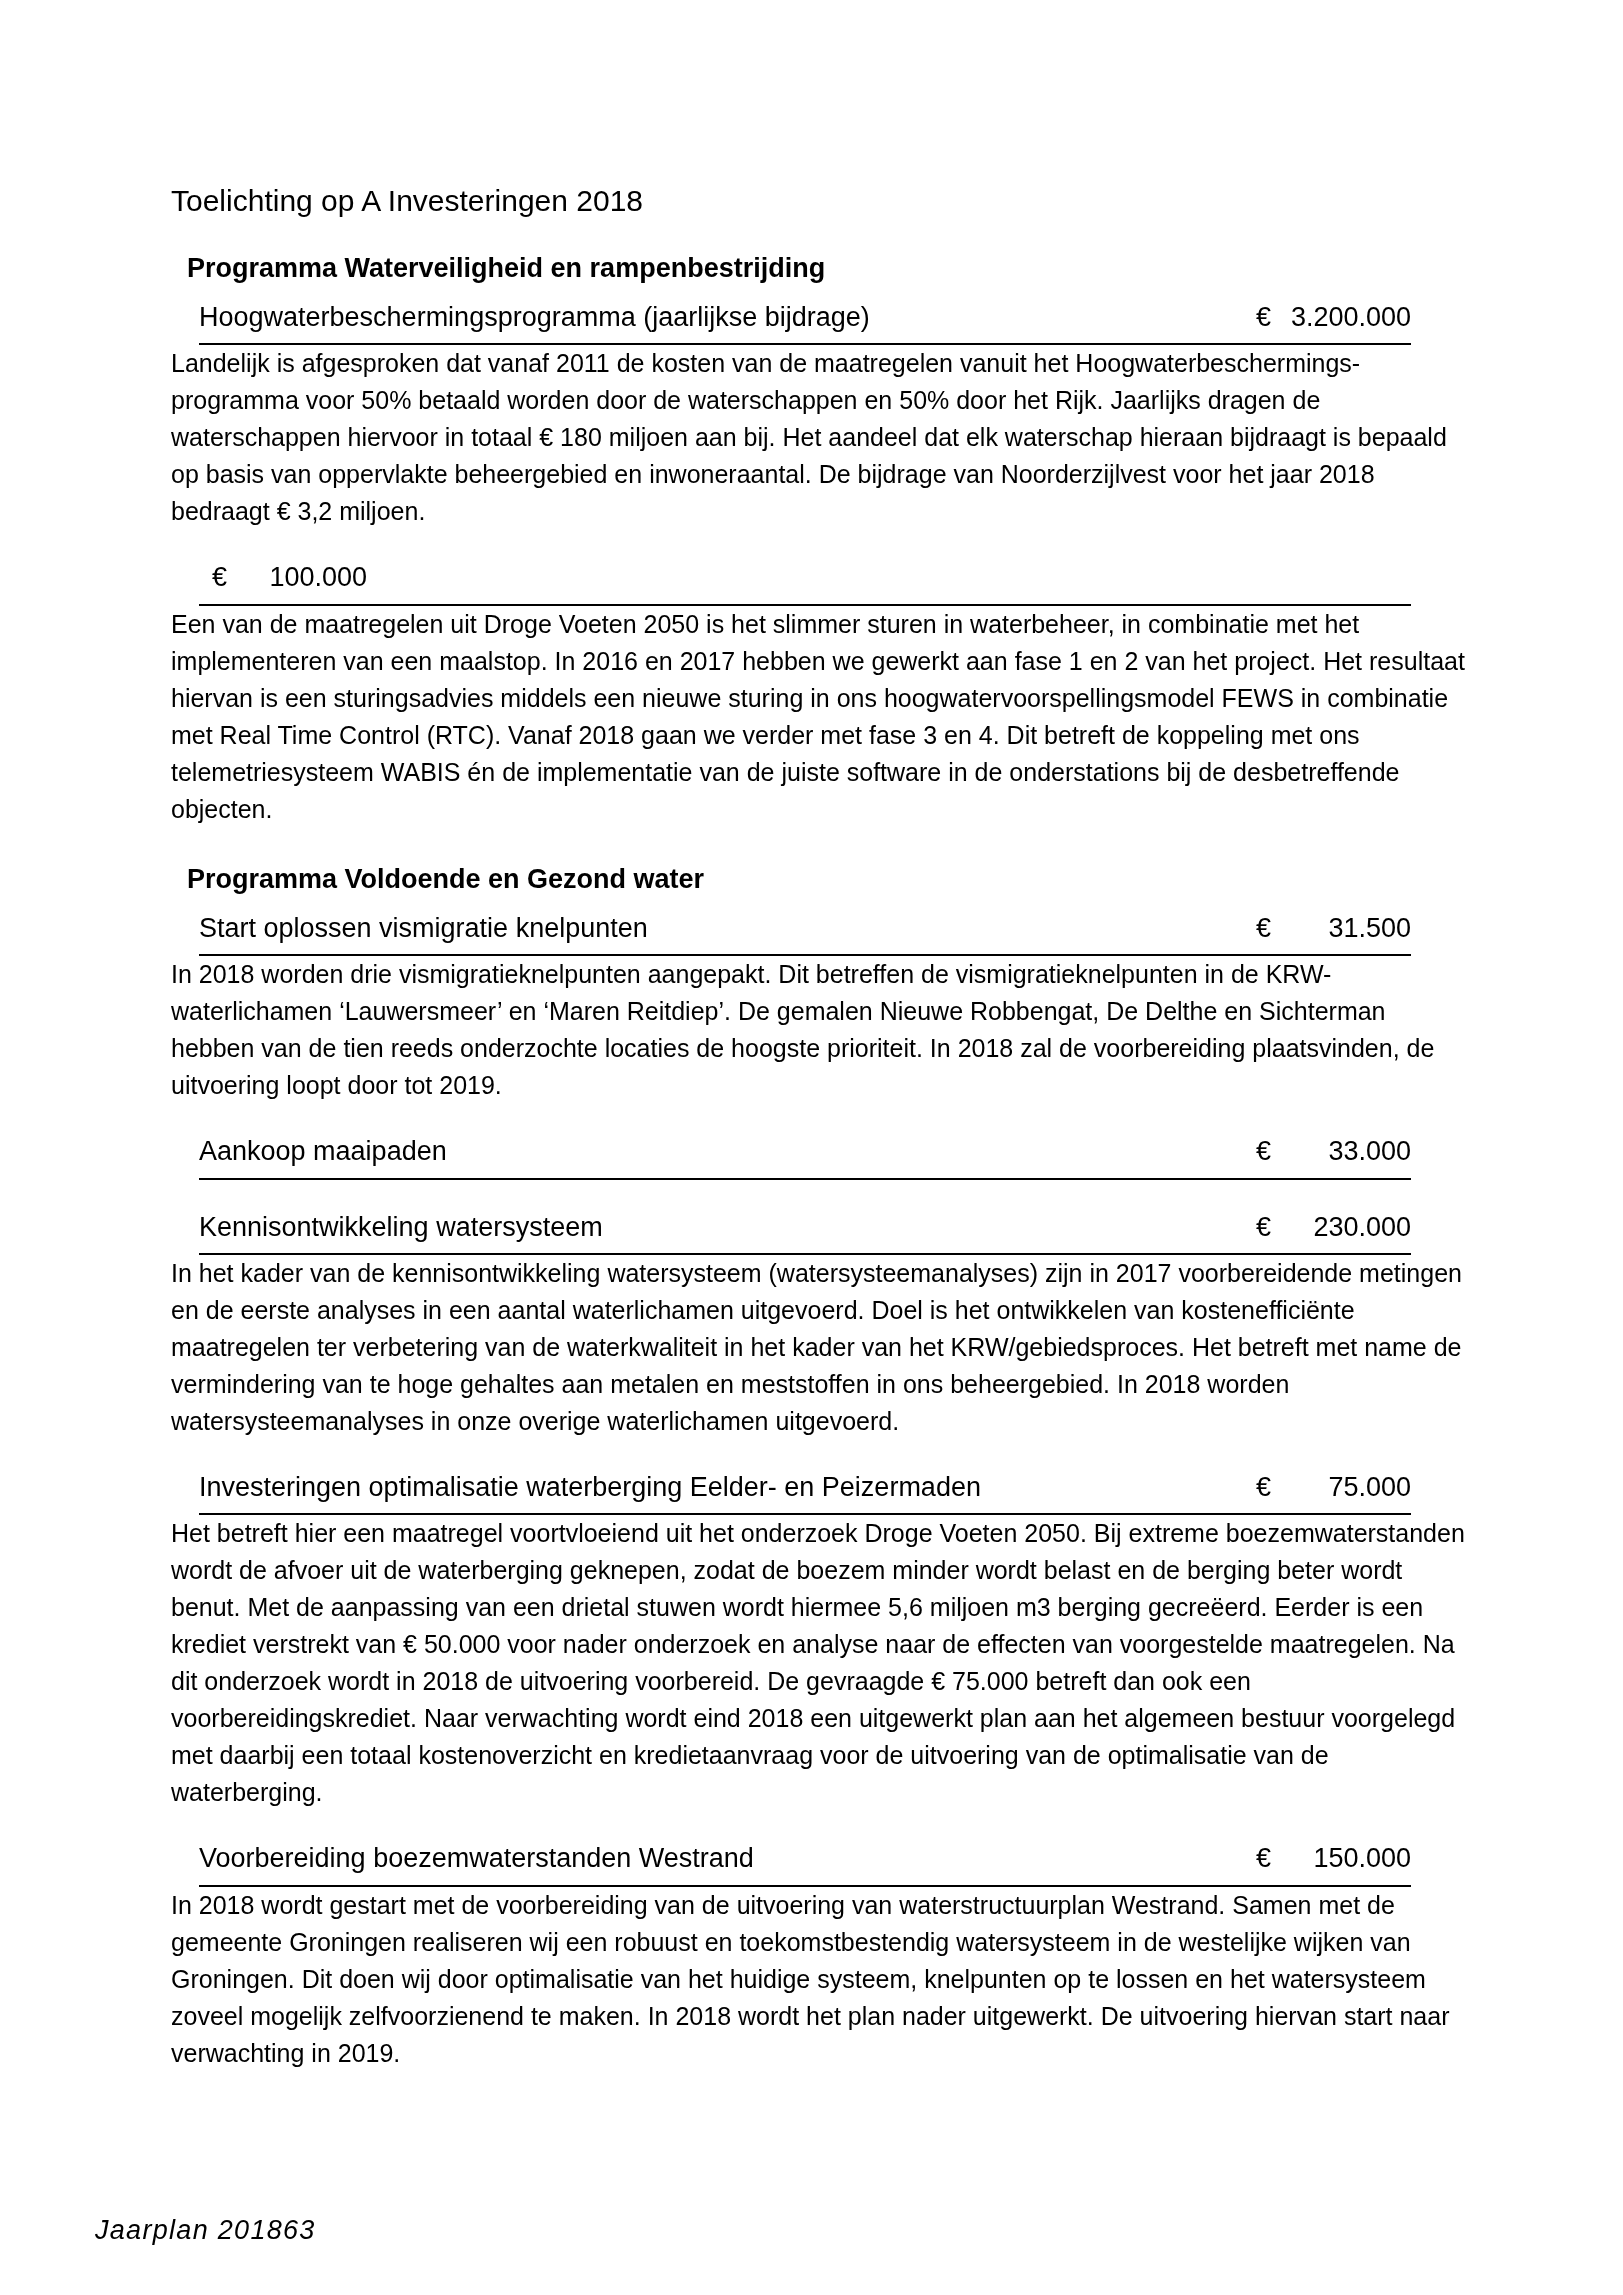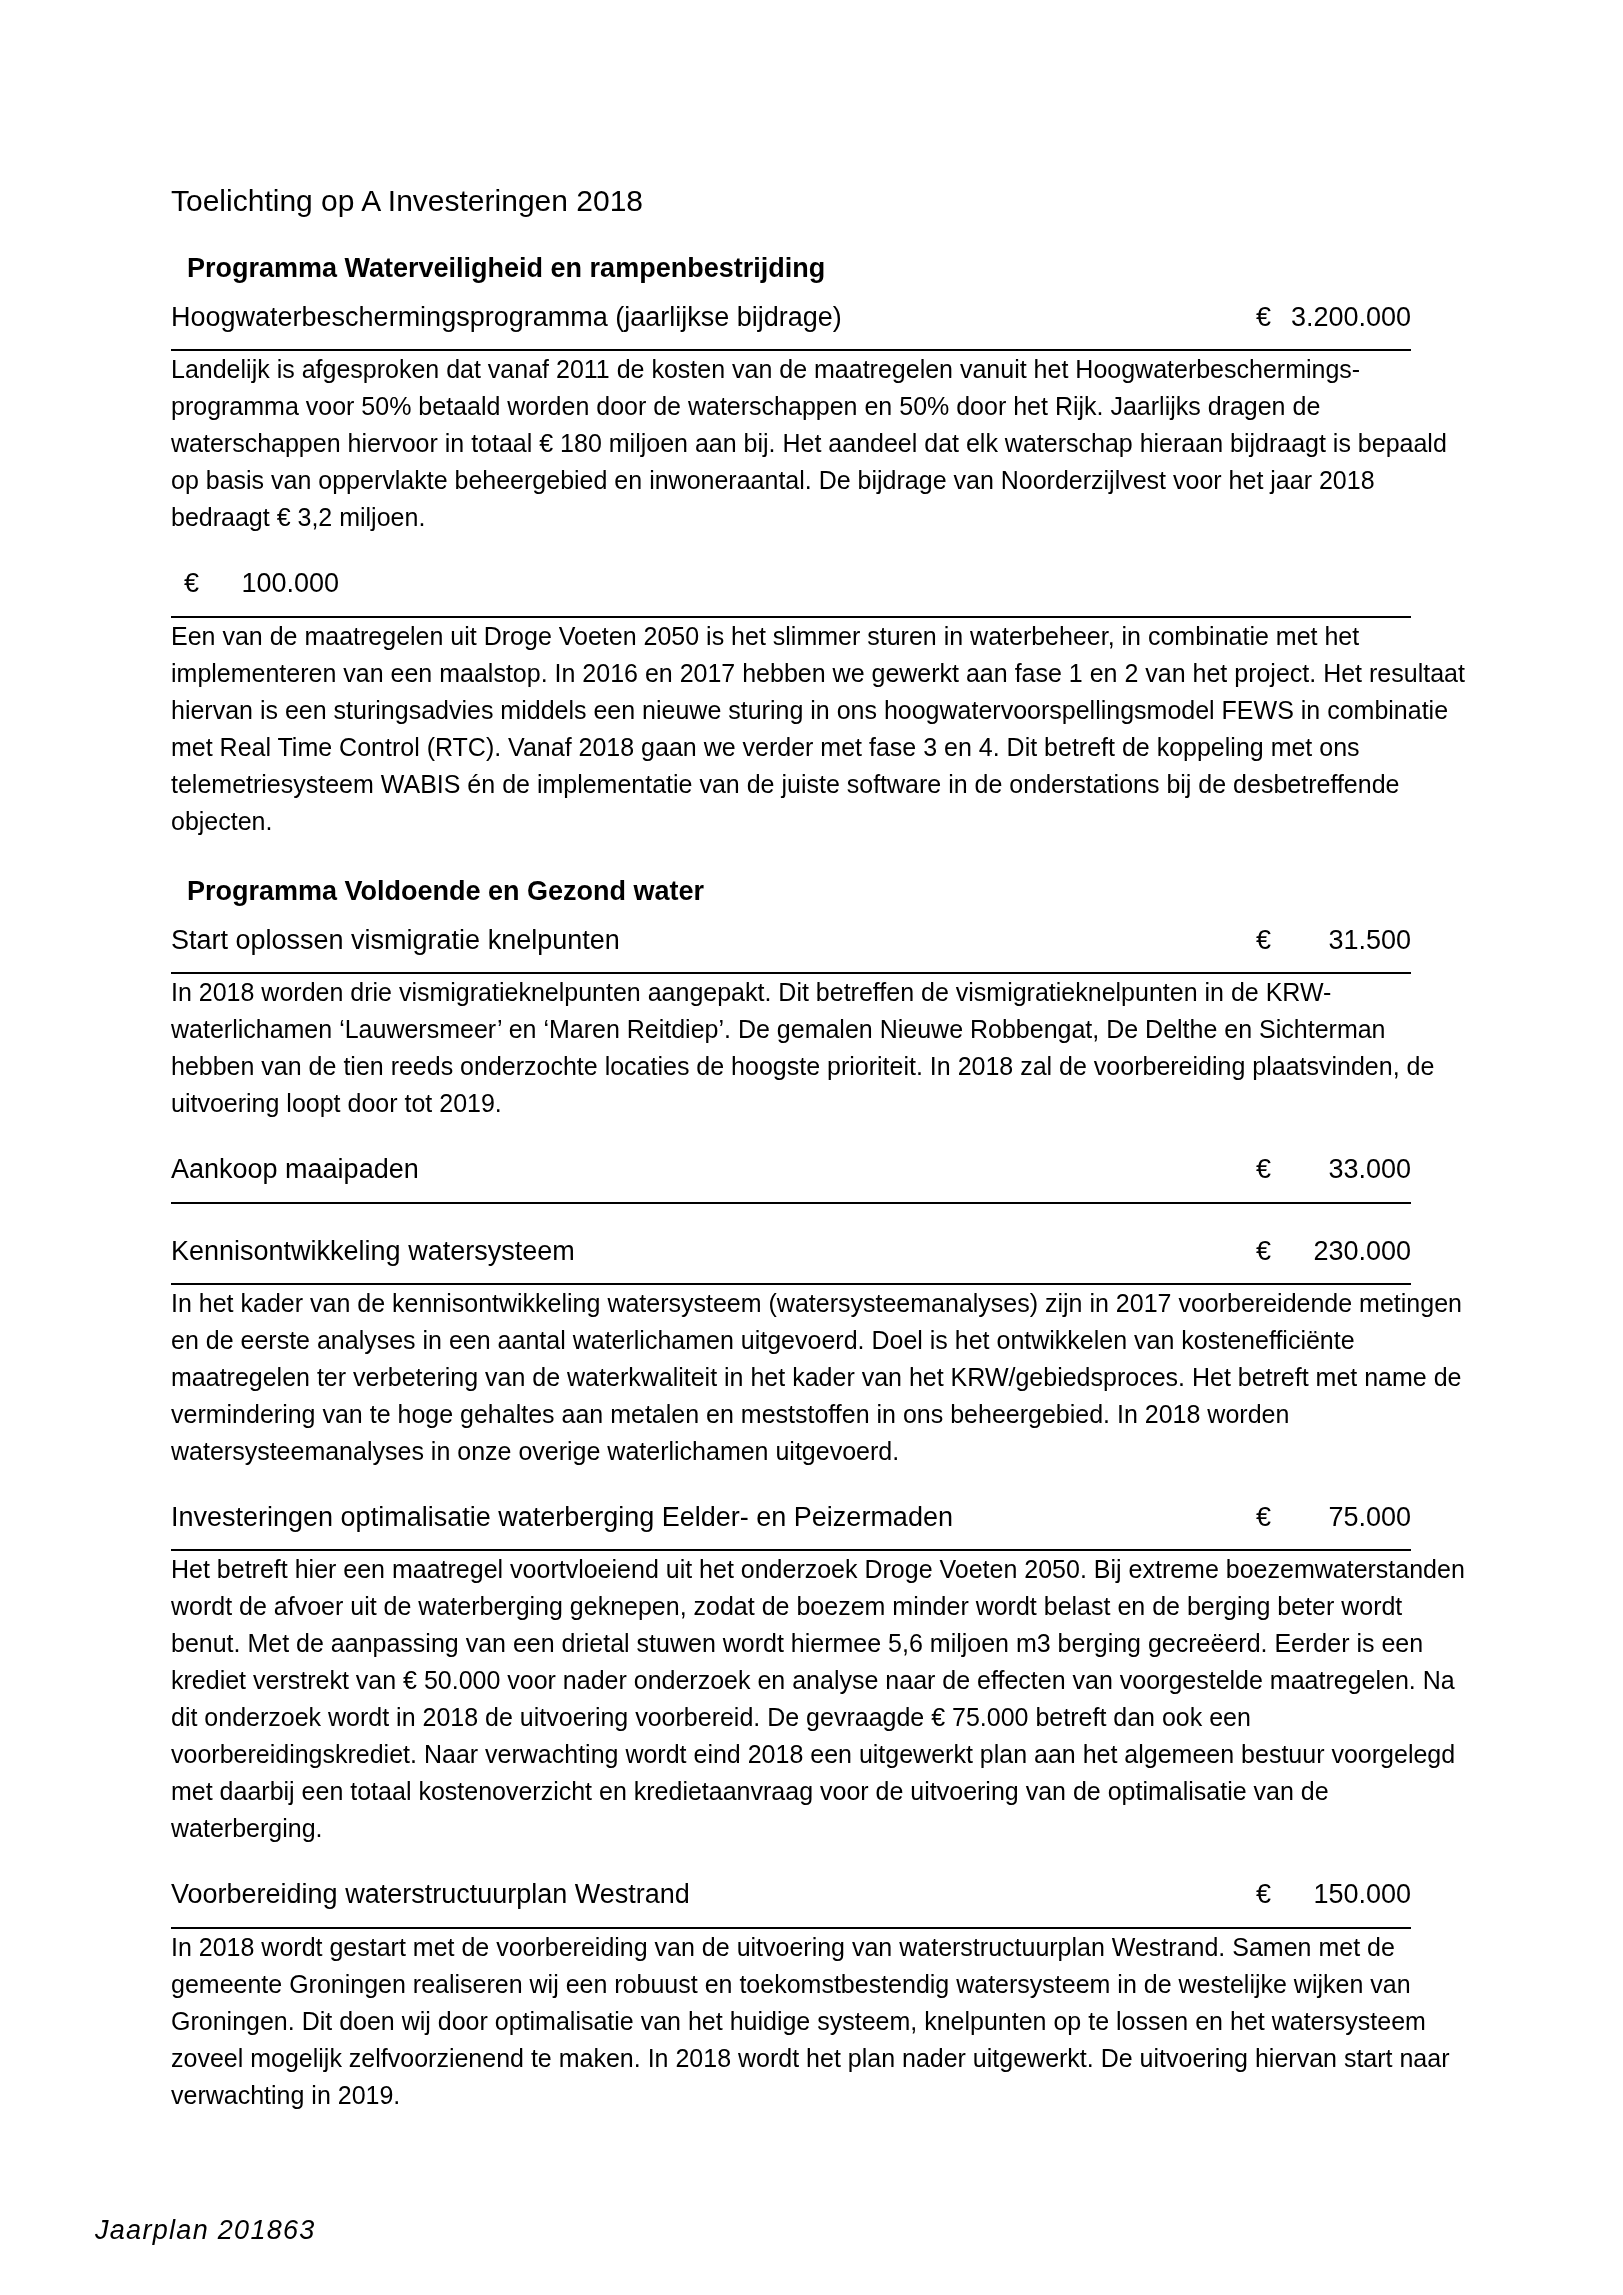--- a/index.html
+++ b/index.html
@@ -43,21 +43,22 @@
     margin-top: 33px;
   }
   .entry-header {
     display: flex;
     justify-content: space-between;
     align-items: baseline;
     margin-right: 56px;           
     border-bottom: 2.6px solid #000;
     font-size: 27px;
     line-height: 29.4px;
-    padding-bottom: 17px;
+    padding-bottom: 11px;
+    margin-left: 28px;
   }
   .entry-title {
     white-space: nowrap;
   }
   .amount {
     display: flex;
     justify-content: space-between;
     width: 155px;
     flex-shrink: 0;
     margin-left: 13px;
@@ -153,21 +154,21 @@
         <span class="amount">
           <span class="euro">€</span>
           <span class="value">75.000</span>
         </span>
       </div>
       <p class="entry-body">Het betreft hier een maatregel voortvloeiend uit het onderzoek Droge Voeten 2050. Bij extreme boezemwaterstanden wordt de afvoer uit de waterberging geknepen, zodat de boezem minder wordt belast en de berging beter wordt benut. Met de aanpassing van een drietal stuwen wordt hiermee 5,6 miljoen m3 berging gecreëerd. Eerder is een krediet verstrekt van € 50.000 voor nader onderzoek en analyse naar de effecten van voorgestelde maatregelen. Na dit onderzoek wordt in 2018 de uitvoering voorbereid. De gevraagde € 75.000 betreft dan ook een voorbereidingskrediet. Naar verwachting wordt eind 2018 een uitgewerkt plan aan het algemeen bestuur voorgelegd met daarbij een totaal kostenoverzicht en kredietaanvraag voor de uitvoering van de optimalisatie van de waterberging.</p>
     </div>
 
     <div class="entry entry--spaced">
       <div class="entry-header">
-        <span class="entry-title">Voorbereiding waterstructuurplan Westrand</span>
+        <span class="entry-title">Voorbereiding boezemwaterstanden Westrand</span>
         <span class="amount">
           <span class="euro">€</span>
           <span class="value">150.000</span>
         </span>
       </div>
       <p class="entry-body">In 2018 wordt gestart met de voorbereiding van de uitvoering van waterstructuurplan Westrand. Samen met de gemeente Groningen realiseren wij een robuust en toekomstbestendig watersysteem in de westelijke wijken van Groningen. Dit doen wij door optimalisatie van het huidige systeem, knelpunten op te lossen en het watersysteem zoveel mogelijk zelfvoorzienend te maken. In 2018 wordt het plan nader uitgewerkt. De uitvoering hiervan start naar verwachting in 2019.</p>
     </div>
   </section>
 
 </div>

